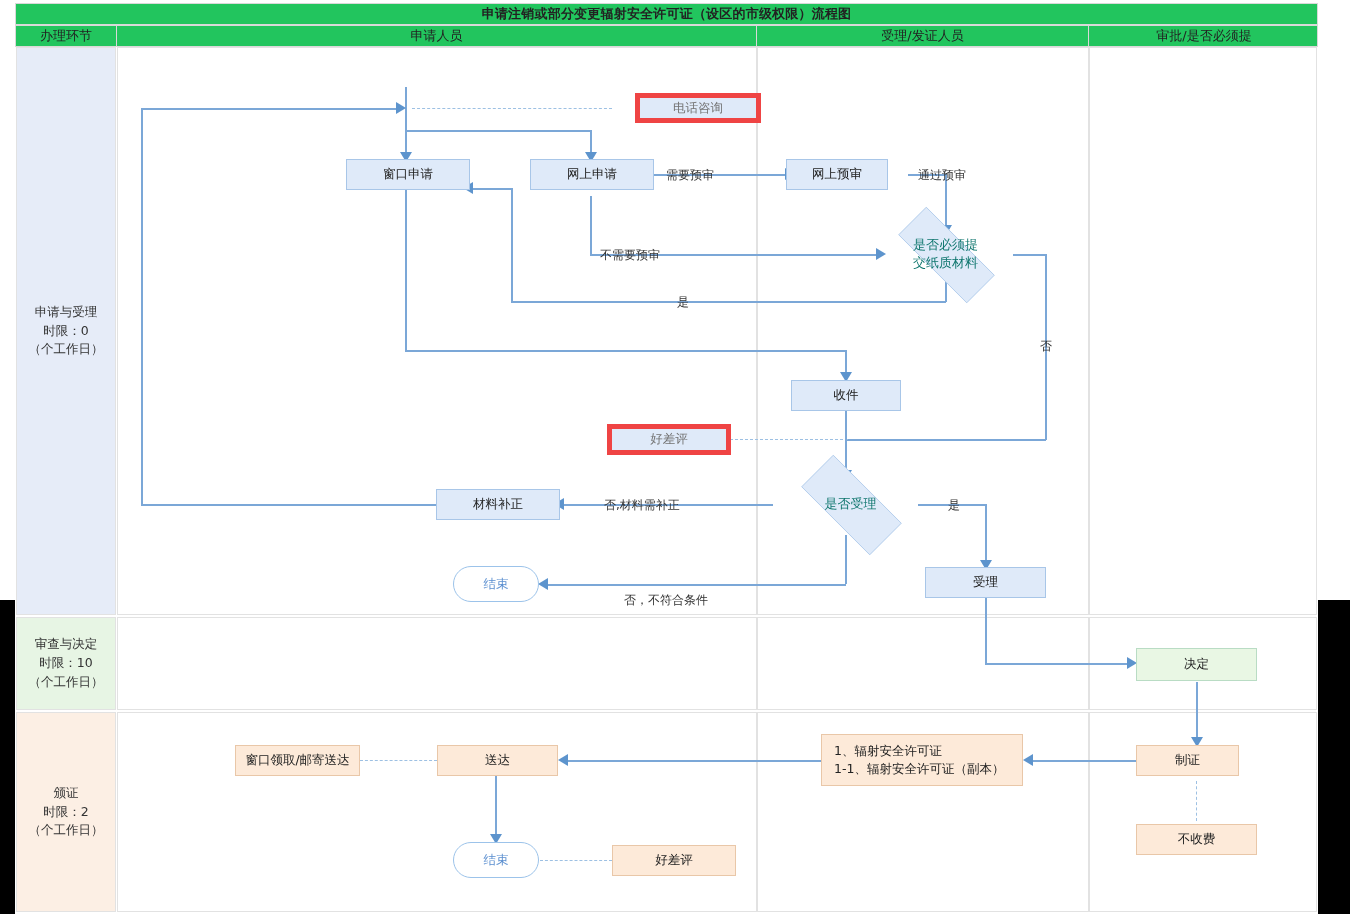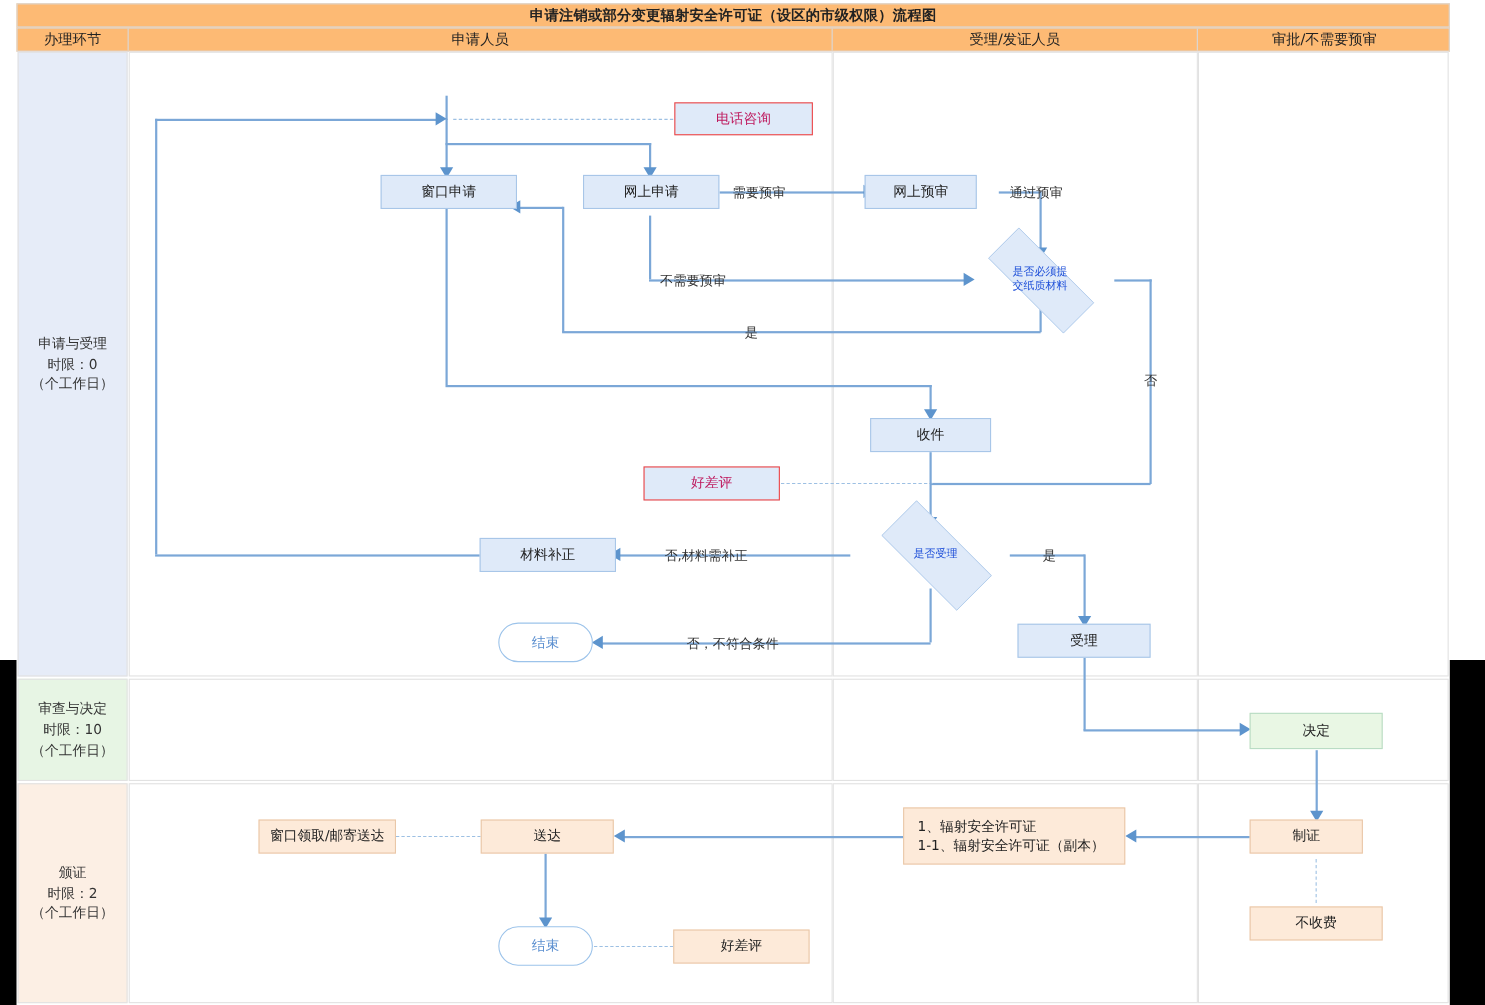--- a/index.html
+++ b/index.html
@@ -5,21 +5,21 @@
   html,body{margin:0;padding:0;background:#fff;}
   body{font-family:"DejaVu Sans","Liberation Sans",sans-serif;}
   #root{position:relative;width:1350px;height:914px;overflow:hidden;background:#fff;}
 
   
   .blackbar{position:absolute;background:#000;}
   #bar-left{left:0;top:600px;width:15px;height:314px;}
   #bar-right{left:1318px;top:600px;width:32px;height:314px;}
 
   
-  .tbl{position:absolute;border:1px solid #d9d9d9;box-sizing:border-box;background:#fdba74;}
+  .tbl{position:absolute;border:1px solid #d9d9d9;box-sizing:border-box;background:#22c55e;}
   #title-bar{left:15px;top:3px;width:1303px;height:22px;display:flex;align-items:center;justify-content:center;}
   #title-bar .t{font-size:13px;color:#222;font-weight:600;letter-spacing:.2px;}
 
   #head-row{left:15px;top:25px;width:1303px;height:22px;}
   .head-cell{position:absolute;top:0;height:100%;display:flex;align-items:center;justify-content:center;
              font-size:13px;color:#222;box-sizing:border-box;border-right:1px solid #d9d9d9;}
   .head-cell:last-child{border-right:none;}
 
   
   .band{position:absolute;left:16px;width:100px;box-sizing:border-box;border:1px solid #e2e2e2;
@@ -39,34 +39,34 @@
   #lane-r2-c3{left:1089px;top:617px;width:228px;height:93px;}
   #lane-r3-c1{left:117px;top:712px;width:640px;height:200px;}
   #lane-r3-c2{left:757px;top:712px;width:332px;height:200px;}
   #lane-r3-c3{left:1089px;top:712px;width:228px;height:200px;}
 
   
   .node{position:absolute;box-sizing:border-box;display:flex;align-items:center;justify-content:center;
         text-align:center;font-size:12.5px;line-height:1.45;z-index:5;}
   .n-proc{background:#dfeaf9;border:1px solid #a8c6e8;color:#222;}
   .n-term{background:#ffffff;border:1.6px solid #9cc3ea;border-radius:22px;color:#5b8fd0;}
-  .n-note{background:#dfeaf9;border:1px solid #ef4444;color:#be185d;}
+  .n-note{background:#dfeaf9;border:5px solid #ef4444;color:#737373;margin-left:22px;}
   .n-green{background:#e9f7e4;border:1px solid #b9dcc4;color:#222;}
   .n-peach{background:#fdead9;border:1px solid #e9c7a8;color:#222;}
   .n-peach-l{background:#fdead9;border:1px solid #e9c7a8;color:#222;
              justify-content:flex-start;text-align:left;padding-left:16px;white-space:pre-line;}
 
   
   .n-dia{position:absolute;z-index:5;}
   .n-dia .dshape{position:absolute;left:0;top:0;width:100%;height:100%;
         background:#dfeaf9;border:1px solid #a8c6e8;
         transform:rotate(45deg) scale(.707);}
   .n-dia .dtext{position:absolute;left:0;top:0;width:100%;height:100%;
         display:flex;align-items:center;justify-content:center;text-align:center;
-        font-size:10px;line-height:1.35;color:#1d4ed8;white-space:pre-line;}
+        font-size:13px;line-height:1.35;color:#0f766e;white-space:pre-line;}
 
   
   .ln{position:absolute;background:#7ba7d7;z-index:2;}
   .lh{height:1.6px;}
   .lv{width:1.6px;}
   .dash-h{position:absolute;height:0;border-top:1.8px dashed #9dc0e3;z-index:2;}
   .dash-v{position:absolute;width:0;border-left:1.8px dashed #9dc0e3;z-index:2;}
   .arw{position:absolute;width:0;height:0;z-index:3;}
   .arw-r{border-top:6px solid transparent;border-bottom:6px solid transparent;border-left:10px solid #5d94cd;}
   .arw-l{border-top:6px solid transparent;border-bottom:6px solid transparent;border-right:10px solid #5d94cd;}
@@ -84,21 +84,21 @@
   <div class="blackbar" id="bar-right"></div>
 
   <div class="tbl" id="title-bar">
     <span class="t">申请注销或部分变更辐射安全许可证（设区的市级权限）流程图</span>
   </div>
 
   <div class="tbl" id="head-row">
     <div class="head-cell" style="left:0;width:101px;">办理环节</div>
     <div class="head-cell" style="left:101px;width:640px;">申请人员</div>
     <div class="head-cell" style="left:741px;width:332px;">受理/发证人员</div>
-    <div class="head-cell" style="left:1073px;width:230px;">审批/不需要预审</div>
+    <div class="head-cell" style="left:1073px;width:230px;">审批/是否必须提</div>
   </div>
 
   <div class="lane" id="lane-r1-c1"></div>
   <div class="lane" id="lane-r1-c2"></div>
   <div class="lane" id="lane-r1-c3"></div>
   <div class="lane" id="lane-r2-c1"></div>
   <div class="lane" id="lane-r2-c2"></div>
   <div class="lane" id="lane-r2-c3"></div>
   <div class="lane" id="lane-r3-c1"></div>
   <div class="lane" id="lane-r3-c2"></div>
@@ -171,21 +171,21 @@
   <div class="elabel" style="left:604px;top:497px;">否,材料需补正</div>
 
   <div class="ln lh" style="left:918px;top:504px;width:68px;"></div>
   <div class="ln lv" style="left:985px;top:504px;height:58px;"></div>
   <div class="arw arw-d" style="left:980px;top:560px;"></div>
   <div class="elabel" style="left:948px;top:497px;">是</div>
 
   <div class="ln lv" style="left:845px;top:535px;height:49px;"></div>
   <div class="ln lh" style="left:545px;top:584px;width:301px;"></div>
   <div class="arw arw-l" style="left:538px;top:578px;"></div>
-  <div class="elabel" style="left:624px;top:577px;text-align:right;">否，不符合条件</div>
+  <div class="elabel" style="left:624px;top:592px;text-align:right;">否，不符合条件</div>
 
   <div class="ln lv" style="left:985px;top:598px;height:66px;"></div>
   <div class="ln lh" style="left:985px;top:663px;width:148px;"></div>
   <div class="arw arw-r" style="left:1127px;top:657px;"></div>
 
   <div class="ln lv" style="left:1196px;top:682px;height:57px;"></div>
   <div class="arw arw-d" style="left:1191px;top:737px;"></div>
 
   <div class="ln lh" style="left:1030px;top:760px;width:107px;"></div>
   <div class="arw arw-l" style="left:1023px;top:754px;"></div>

